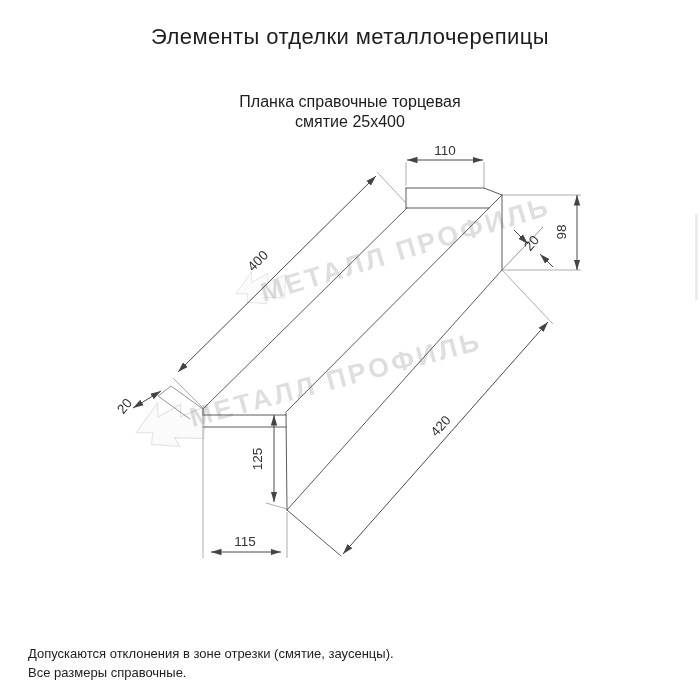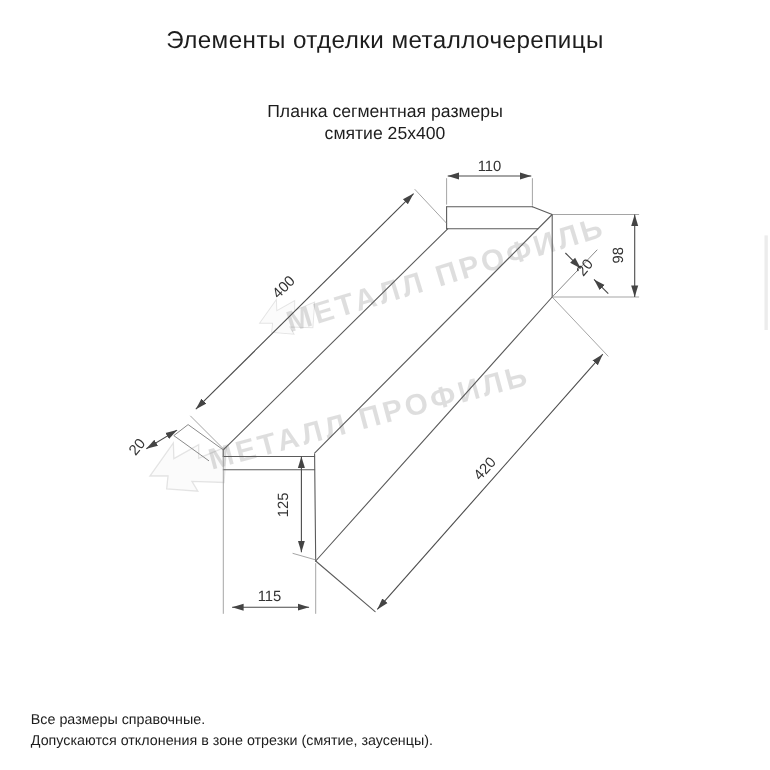--- a/index.html
+++ b/index.html
@@ -31,21 +31,21 @@
   }
   .wm-arrow{stroke:rgba(0,0,0,0.10);stroke-width:1.2;fill:rgba(0,0,0,0.015);}
   .edge-artifact{position:absolute;left:695px;top:214px;width:3px;height:86px;background:#ececec;}
 </style>
 </head>
 <body>
 
 <div class="title">Элементы отделки металлочерепицы</div>
 
 <div class="subtitle">
-  <div>Планка сегментная размеры</div>
+  <div>Планка справочные торцевая</div>
   <div>смятие 25х400</div>
 </div>
 
 <svg class="drawing" width="700" height="700" viewBox="0 0 700 700">
   <defs>
     <marker id="aE" markerWidth="11" markerHeight="8" refX="10.5" refY="4" orient="auto" markerUnits="userSpaceOnUse">
       <path d="M0,0.8 L10.5,4 L0,7.2 Z" fill="#444"></path>
     </marker>
     <marker id="aS" markerWidth="11" markerHeight="8" refX="0.5" refY="4" orient="auto" markerUnits="userSpaceOnUse">
       <path d="M11,0.8 L0.5,4 L11,7.2 Z" fill="#444"></path>
@@ -125,15 +125,15 @@
     <text class="n" text-anchor="middle" transform="translate(444,429) rotate(-48)">420</text>
     <text class="n" text-anchor="middle" transform="translate(262,459) rotate(-90)">125</text>
     <text class="n" x="245" y="546" text-anchor="middle">115</text>
     <text class="n" text-anchor="middle" transform="translate(128,409) rotate(-50)">20</text>
   </g>
 </svg>
 
 <div class="edge-artifact"></div>
 
 <div class="footer">
+  <div>Допускаются отклонения в зоне отрезки (смятие, заусенцы).</div>
   <div>Все размеры справочные.</div>
-  <div>Допускаются отклонения в зоне отрезки (смятие, заусенцы).</div>
 </div>
 
 </body></html>

